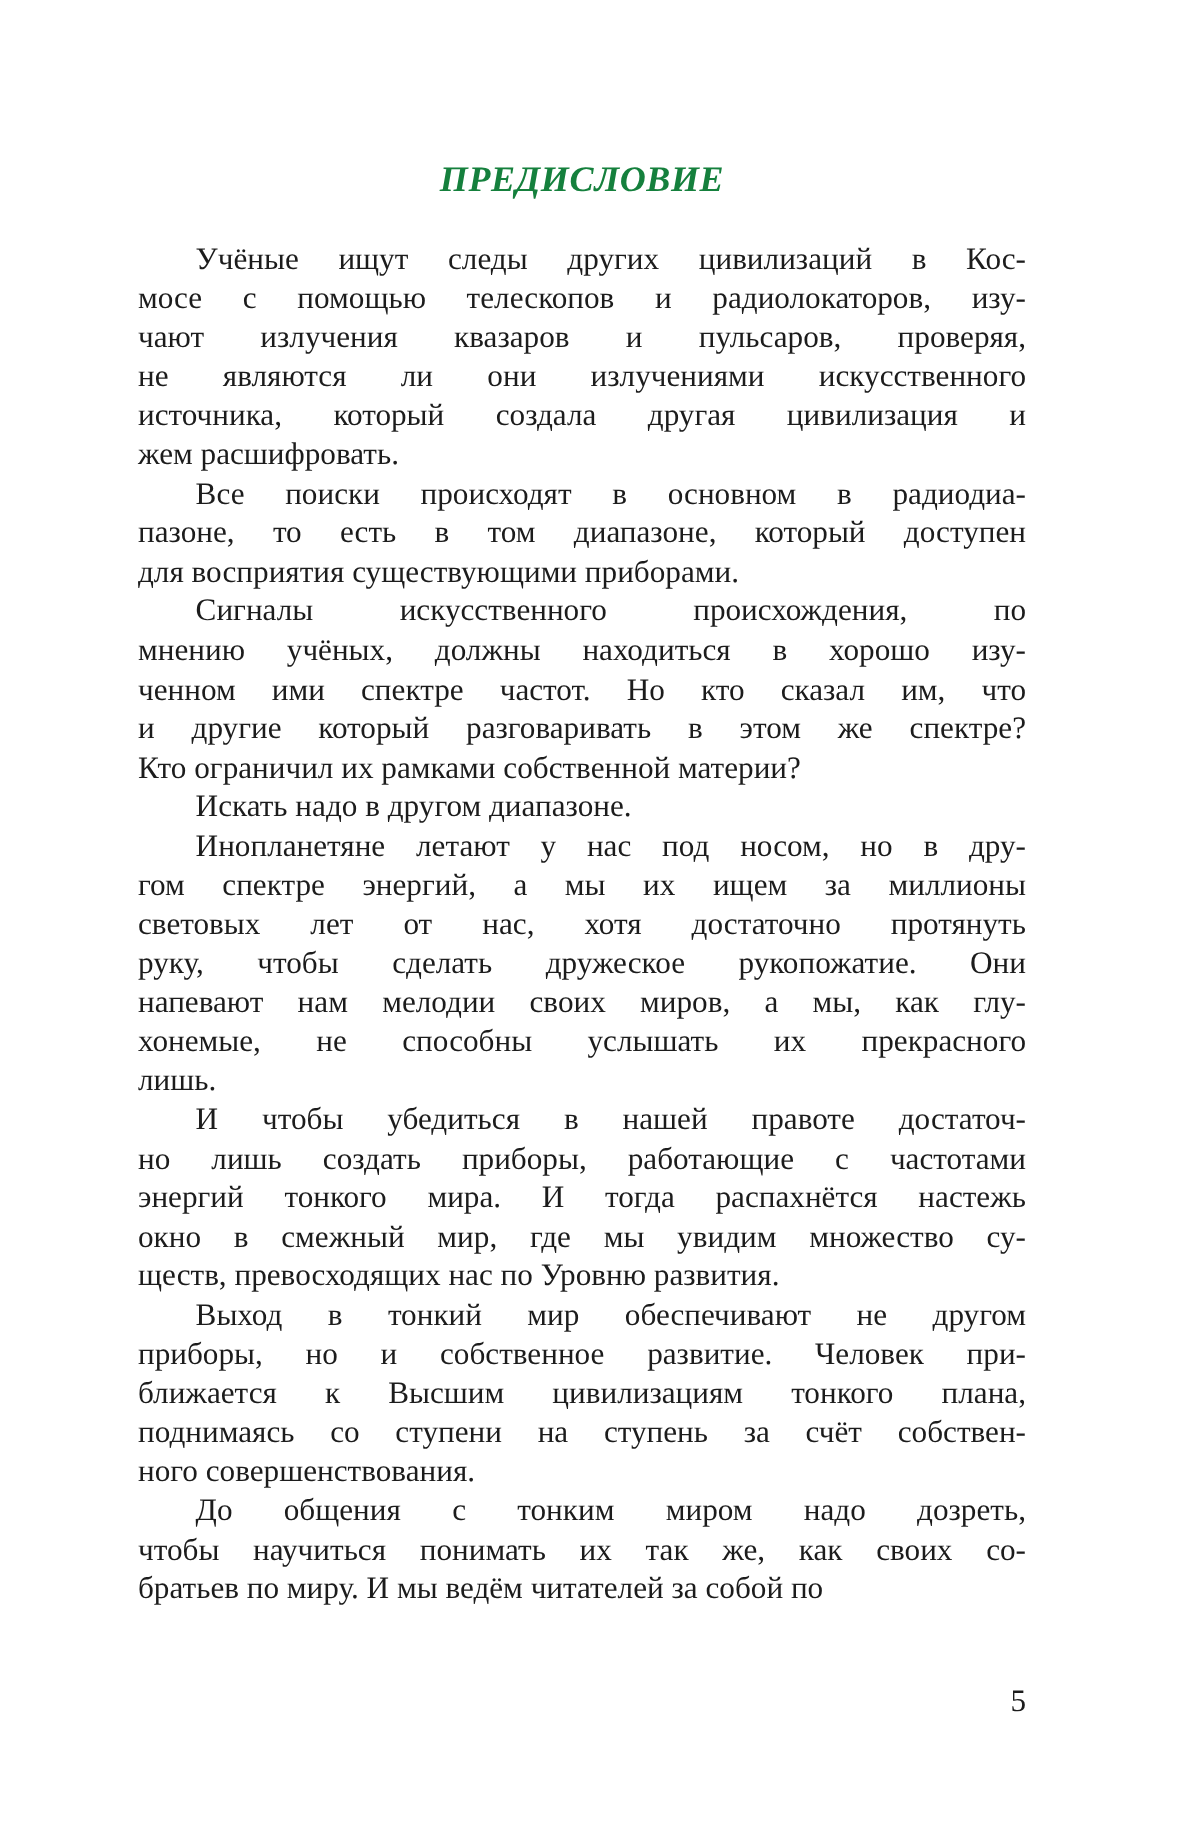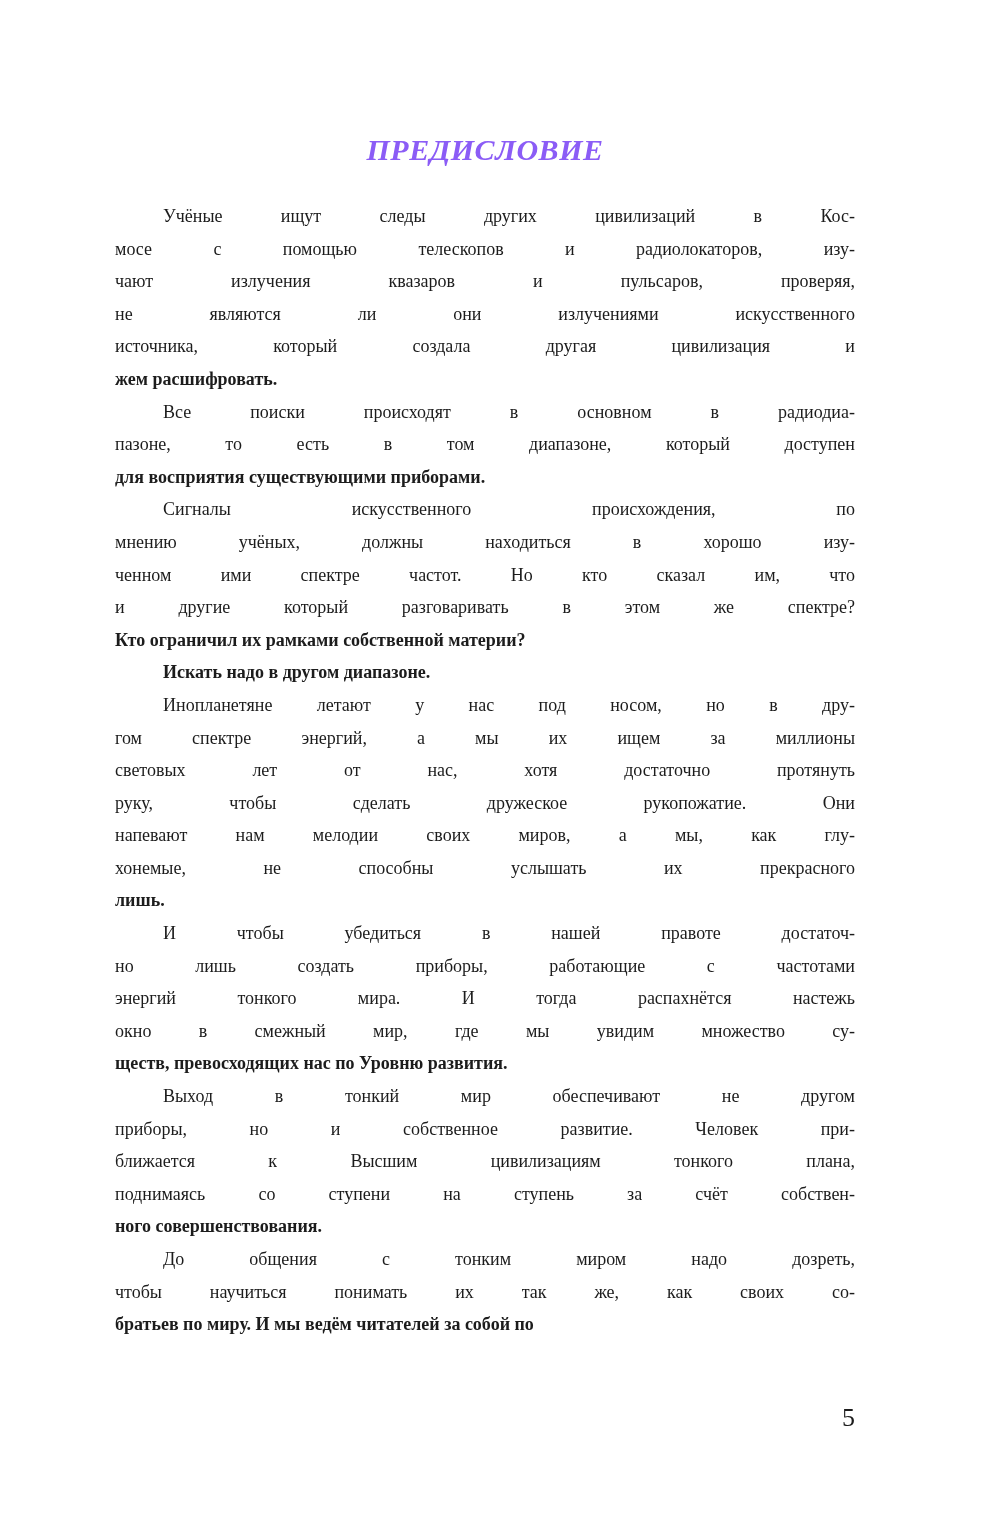--- a/index.html
+++ b/index.html
@@ -23,40 +23,39 @@
     width: 740px;
   }
   .title {
     margin: 0 0 32px 0;
     font-size: 30px;
     line-height: 37px;
     font-weight: bold;
     font-style: italic;
     text-align: center;
     letter-spacing: 0.5px;
-    color: #8b5cf6;
+    color: #15803d;
   }
   .bodytext p {
     margin: 0;
     padding: 0;
-    font-size: 18px;
+    font-size: 26px;
     line-height: 32.6px;
   }
   .bodytext .line {
     display: block;
     text-align: justify;
     text-align-last: justify;
     white-space: normal;
   }
   .bodytext .line.first {
     text-indent: 48px;
   }
   .bodytext .line.last {
     text-align-last: left;
-    font-weight: bold;
   }
   .folio {
     position: absolute;
     left: 115px;
     top: 1402px;
     width: 740px;
     font-size: 26px;
     line-height: 32px;
     text-align: right;
     color: #1c1c1c;

